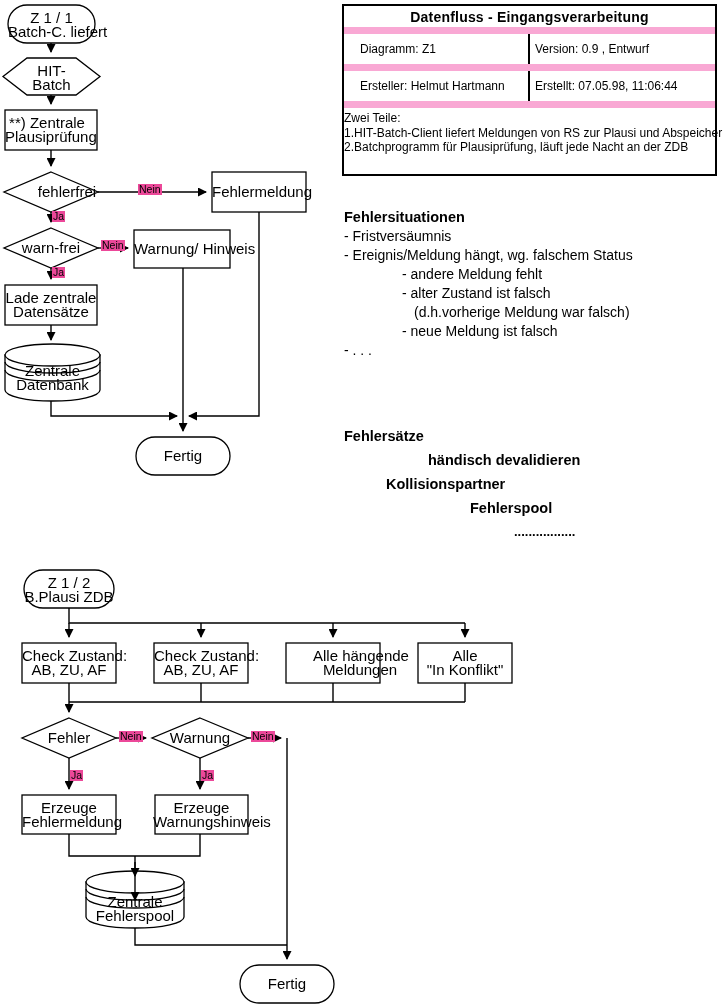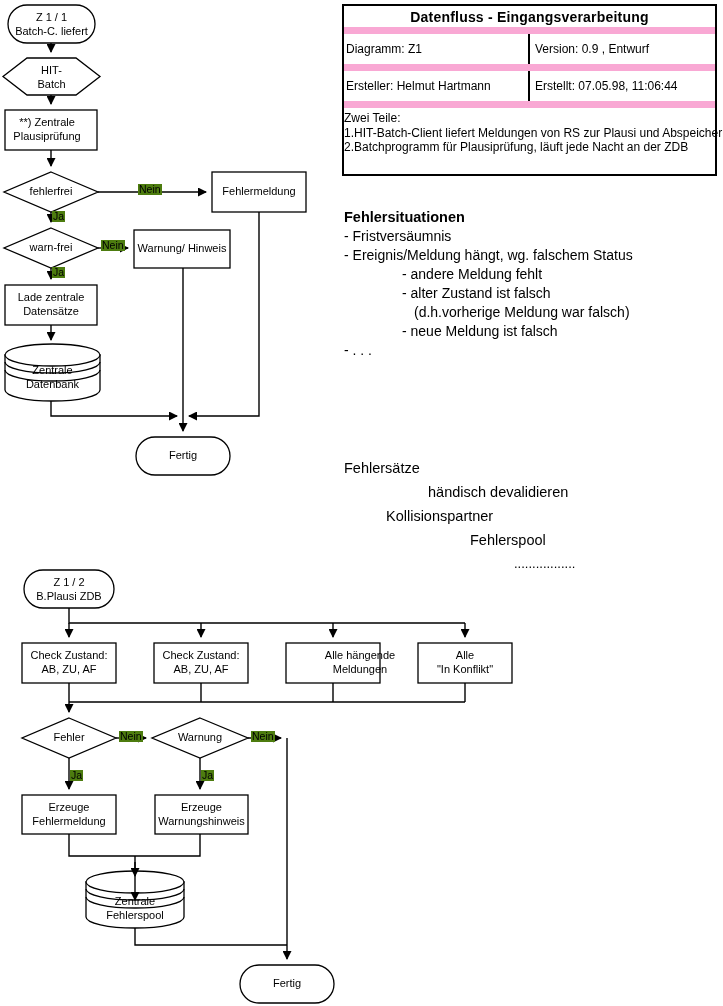--- a/index.html
+++ b/index.html
@@ -8,41 +8,41 @@
        color:#000;overflow:hidden;}
   .stage{position:absolute;left:0;top:0;width:723px;height:1006px;}
   svg.layer{position:absolute;left:0;top:0;width:723px;height:1006px;}
   
   .info-table{position:absolute;left:342px;top:4px;width:375px;height:172px;
       border:2px solid #000;box-sizing:border-box;background:#fff;}
   .it-row{display:flex;border-bottom:7px solid #f9a8d4;box-sizing:border-box;}
   .it-title{height:28px;align-items:center;justify-content:center;display:flex;
       font-size:14px;font-weight:bold;letter-spacing:.2px;}
   .it-cellL{width:186px;box-sizing:border-box;border-right:2px solid #000;
-      padding:4px 2px;font-size:12px;height:30px;display:flex;align-items:center;}
+      padding:4px 16px;font-size:12px;height:30px;display:flex;align-items:center;}
   .it-cellR{flex:1;box-sizing:border-box;padding:4px 5px;font-size:12px;
       height:30px;display:flex;align-items:center;}
   .it-notes{padding:3px 0;font-size:12px;line-height:14.5px;flex:1;}
   .it-notes div{white-space:nowrap;}
   .it-last{border-bottom:none;height:auto;display:block;}
   
   .err-block{position:absolute;left:344px;top:208px;width:379px;font-size:14px;
       line-height:19px;}
   .err-block .hd{font-weight:bold;font-size:14.5px;}
   .err-block .l1{padding-left:0px;}
   .err-block .l2{padding-left:58px;}
   .err-block .l3{padding-left:70px;}
   .cascade{position:absolute;left:344px;top:424px;width:379px;font-size:14.5px;
-      font-weight:normal;line-height:24px;margin-top:32px;}
+      font-weight:bold;line-height:24px;}
   .cascade div{white-space:nowrap;}
   
-  .node-label{position:absolute;text-align:center;font-size:11px;
+  .node-label{position:absolute;text-align:center;font-size:15px;
       line-height:13.5px;white-space:nowrap;pointer-events:none;}
   .edge-label{position:absolute;font-size:10.5px;line-height:11px;
-      white-space:nowrap;background:#4d7c0f;padding:0 1px;}
+      white-space:nowrap;background:#ec4899;padding:0 1px;}
 </style>
 </head>
 <body>
 
 <div class="stage">
 
   <div class="info-table">
     <div class="it-row it-title">Datenfluss - Eingangsverarbeitung</div>
     <div class="it-row">
       <div class="it-cellL">Diagramm: Z1</div>
@@ -163,21 +163,21 @@
     <div>Batch-C. liefert</div>
   </div>
   <div class="node-label" style="left:3px;top:64px;width:97px;">
     <div>HIT-</div>
     <div>Batch</div>
   </div>
   <div class="node-label" style="left:5px;top:116px;width:84px;">
     <div>**) Zentrale</div>
     <div>Plausiprüfung</div>
   </div>
-  <div class="node-label" style="left:4px;top:185px;width:94px;">fehlerfrei</div>
+  <div class="node-label" style="left:20px;top:185px;width:94px;">fehlerfrei</div>
   <div class="node-label" style="left:4px;top:241px;width:94px;">warn-frei</div>
   <div class="node-label" style="left:212px;top:185px;width:94px;">Fehlermeldung</div>
   <div class="node-label" style="left:134px;top:242px;width:96px;">Warnung/ Hinweis</div>
   <div class="node-label" style="left:5px;top:291px;width:92px;">
     <div>Lade zentrale</div>
     <div>Datensätze</div>
   </div>
   <div class="node-label" style="left:5px;top:364px;width:95px;">
     <div>Zentrale</div>
     <div>Datenbank</div>

